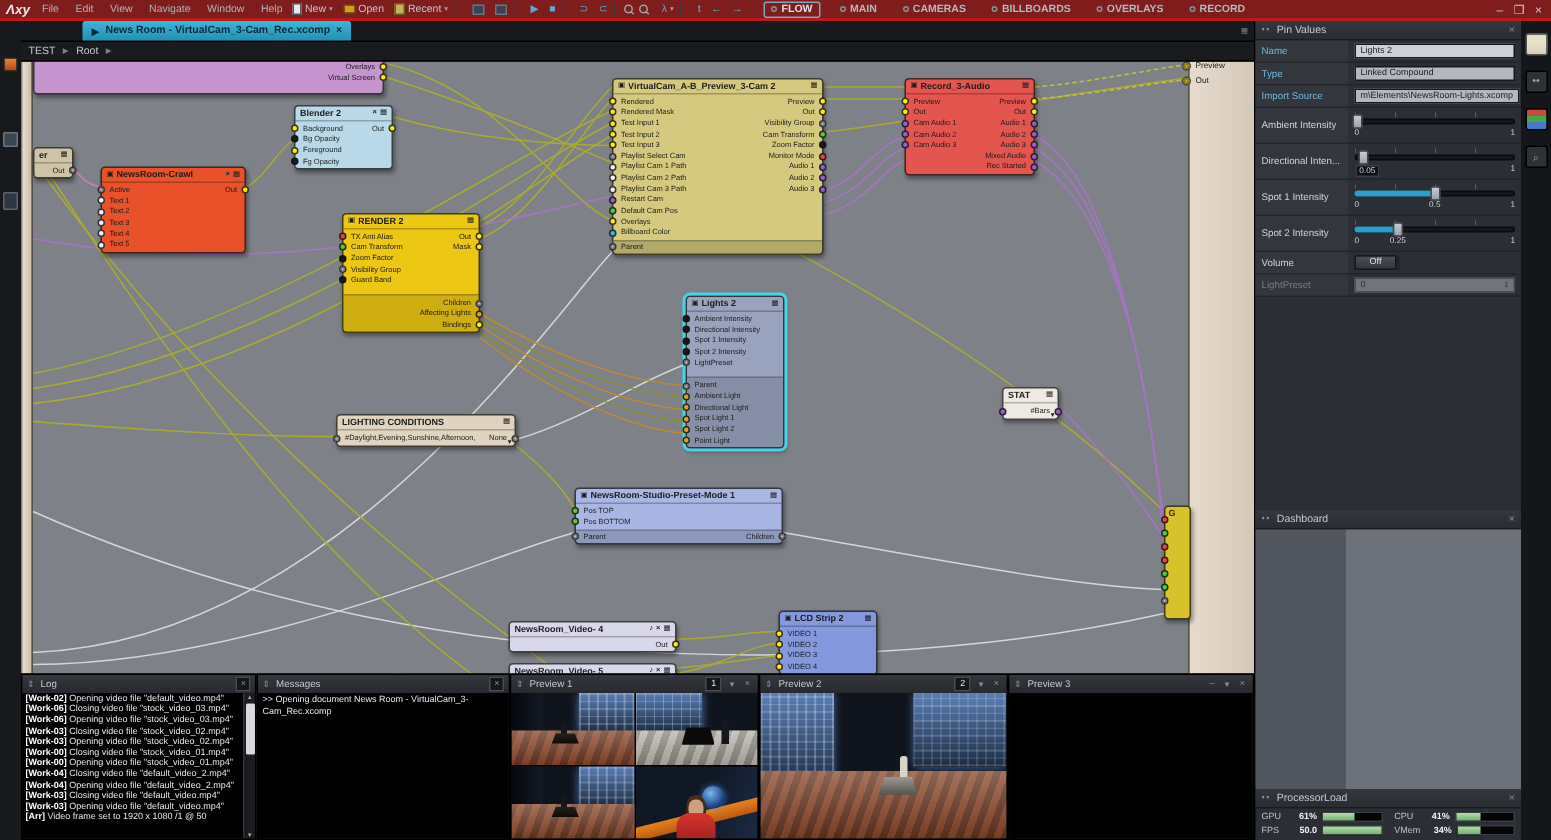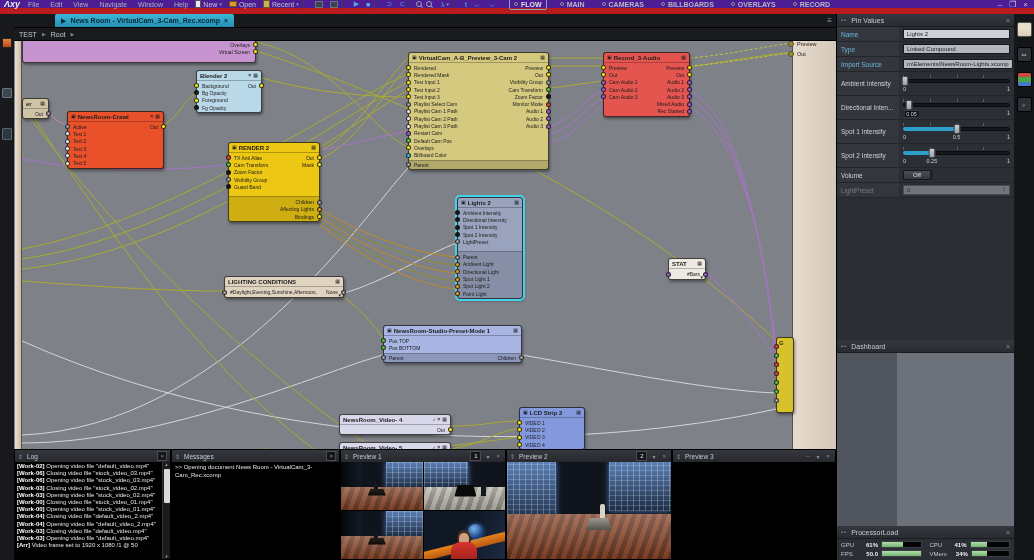--- a/index.html
+++ b/index.html
@@ -1,19 +1,19 @@
 <!DOCTYPE html>
 <html><head>
 <meta charset="utf-8">
 <style>
   *{box-sizing:border-box;margin:0;padding:0}
   html,body{width:1034px;height:560px;overflow:hidden}
   body{background:#17191d;font-family:"Liberation Sans","DejaVu Sans",sans-serif;color:#c8ccd3;position:relative}
   
-  .menubar{position:absolute;left:0;top:0;width:1034px;height:14px;background:#4c1d95;display:flex;align-items:center;font-size:7px;border-bottom:6px solid #b91c1c;z-index:30}
+  .menubar{position:absolute;left:0;top:0;width:1034px;height:14px;background:#7f1d1d;display:flex;align-items:center;font-size:7px;border-bottom:2px solid #b91c1c;z-index:30}
   .logo{font-style:italic;font-weight:bold;color:#e8eaee;font-size:9px;padding:0 8px 0 4px}
   .menus{display:flex;gap:11px;color:#aeb2ba}
   .tbtn{display:flex;align-items:center;gap:2px;margin-left:7px;color:#c2c6ce}
   .ico-page{width:6px;height:8px;background:#e8e8ee;border:1px solid #555}
   .ico-folder{width:8px;height:6px;background:#d89a2a;border:1px solid #7a5510;border-radius:1px}
   .ico-clip{width:7px;height:8px;background:#c8b05a;border:1px solid #6a5a20}
   .ico-board{width:8px;height:7px;background:#3a4450;border:1px solid #6a7480}
   .caret{font-size:5px;color:#9aa0a8}
   .sep{width:1px;height:9px;background:#3a3d44;margin:0 4px}
   .blue{color:#5aaad8}.cyan{color:#49c8d8}

